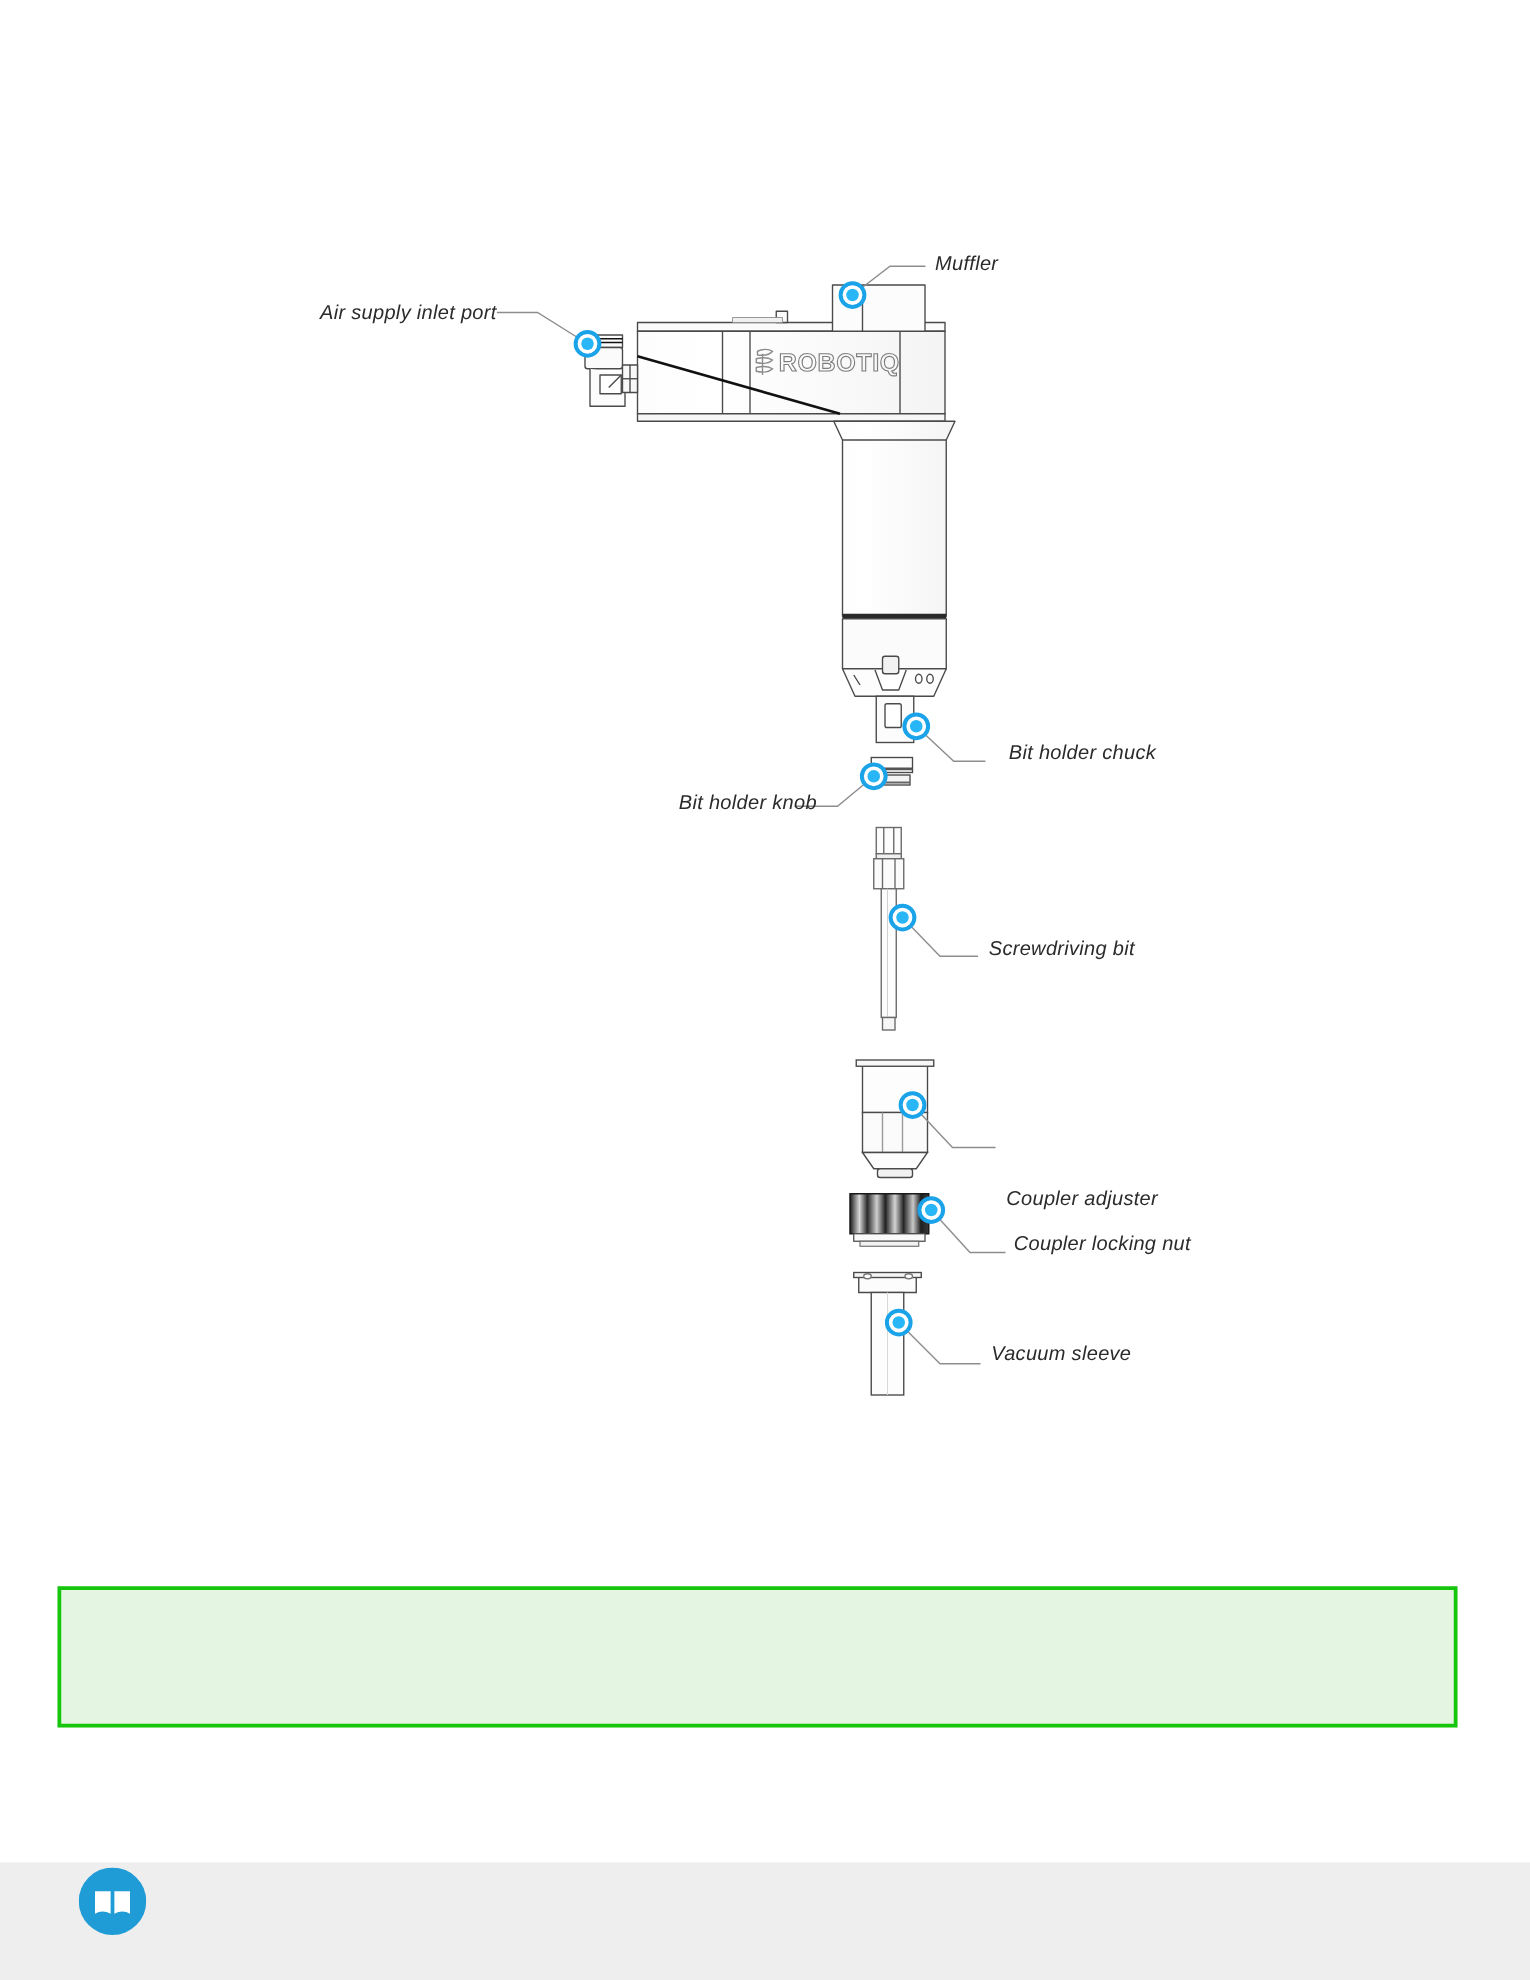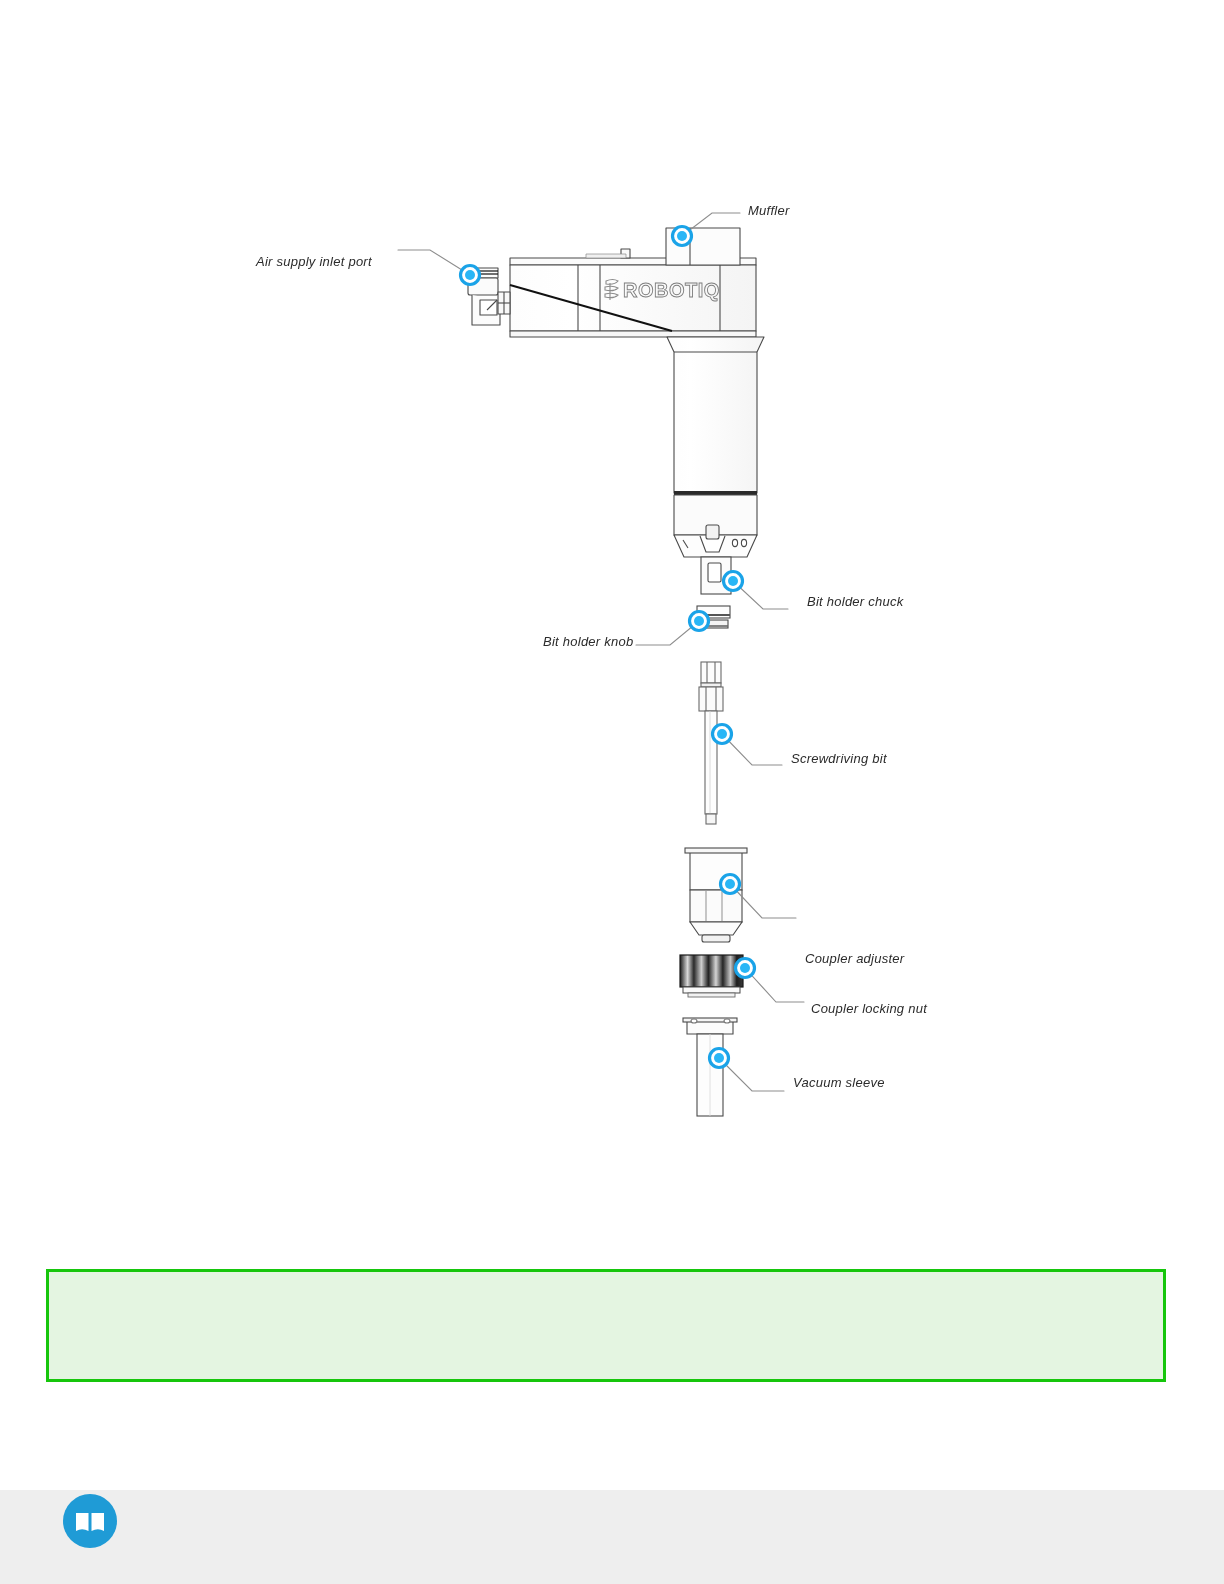--- a/index.html
+++ b/index.html
@@ -39,21 +39,21 @@
     height: 1230px;
     display: block;
   }
 
   
   .callout-label {
     position: absolute;
     font-family: "Liberation Sans", sans-serif;
     font-style: italic;
     font-weight: 300;
-    font-size: 13px;
+    font-size: 16px;
     letter-spacing: 0.25px;
     color: #2b2b2b;
     white-space: nowrap;
     line-height: 1;
   }
 
   
   #note-box {
     position: absolute;
     left: 46px;
@@ -283,31 +283,31 @@
           <path d="M 605 287 q 8 -2 13 1 q -4 4 -13 2 Z"></path>
           <path d="M 605 294 q 8 -2 13 1 q -4 4 -13 2 Z"></path>
           <line x1="610" y1="283" x2="610" y2="300"></line>
         </g>
         <text x="623" y="297" font-family="Liberation Sans, sans-serif" font-size="20" font-weight="700" letter-spacing="0.5" fill="none" stroke="#7d7d7d" stroke-width="0.9">ROBOTIQ</text>
       </g>
     </svg>
 
     <div class="callout-label" style="left:748px; top:204px;">Muffler</div>
 
-    <div class="callout-label" style="left:256px; top:243px;margin-top:12px;">Air supply inlet port</div>
+    <div class="callout-label" style="left:256px; top:243px;">Air supply inlet port</div>
 
     <div class="callout-label" style="left:795px; top:595px;margin-left:12px;">Bit holder chuck</div>
 
     <div class="callout-label" style="left:543px; top:635px;">Bit holder knob</div>
 
     <div class="callout-label" style="left:791px; top:752px;">Screwdriving bit</div>
 
     <div class="callout-label" style="left:805px; top:904px;margin-top:48px;">Coupler adjuster</div>
 
-    <div class="callout-label" style="left:811px; top:988px;margin-top:14px;">Coupler locking nut</div>
+    <div class="callout-label" style="left:811px; top:988px;">Coupler locking nut</div>
 
     <div class="callout-label" style="left:793px; top:1076px;">Vacuum sleeve</div>
   </div>
 
   <div id="note-box">
     <div id="note-box-text"></div>
   </div>
 
   <div id="footer"></div>
 

